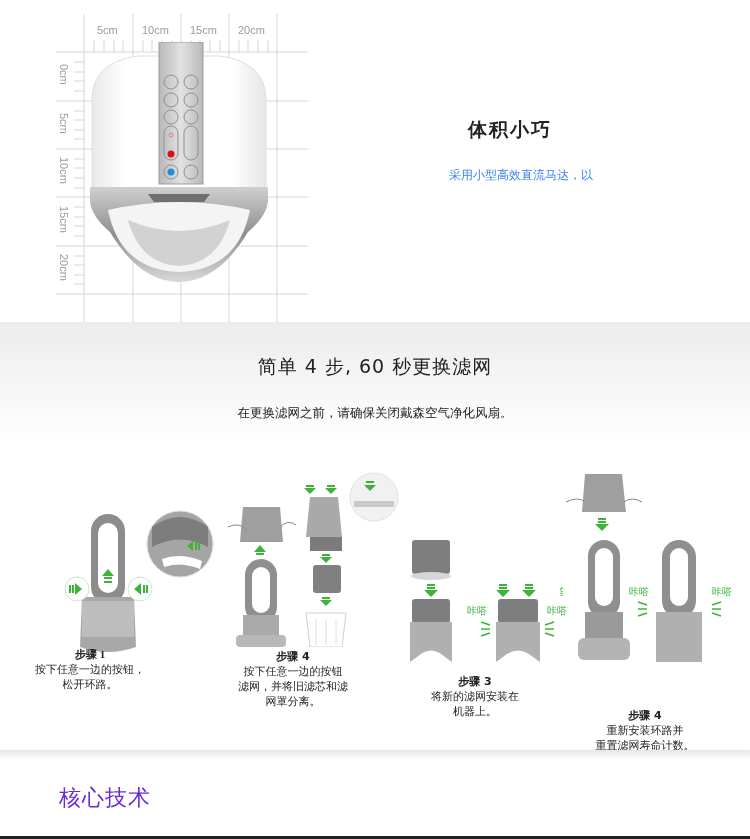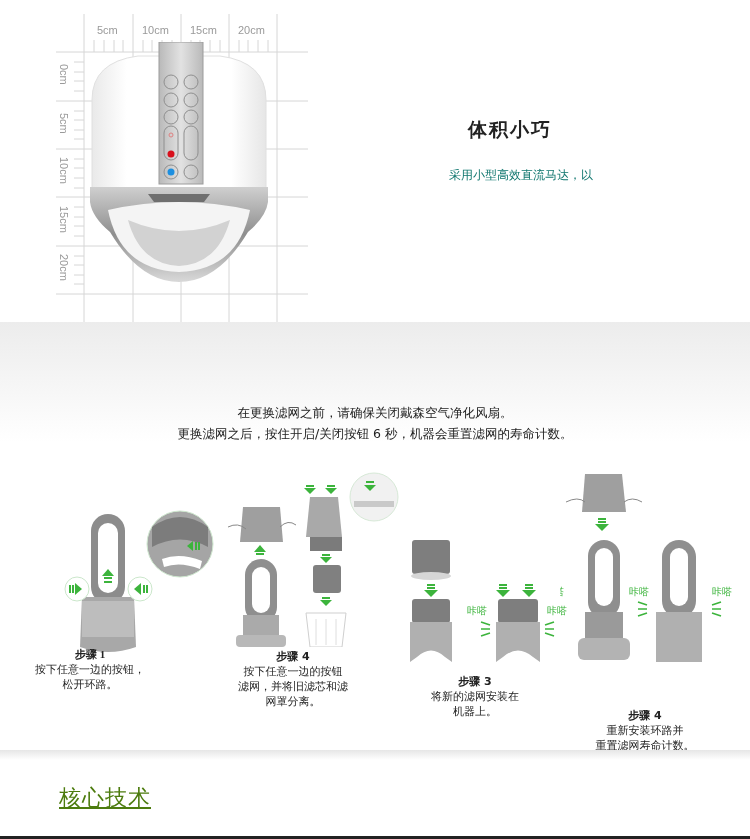--- a/index.html
+++ b/index.html
@@ -4,38 +4,38 @@
 <style>
   * { box-sizing: border-box; margin: 0; padding: 0; }
   html, body { width: 750px; height: 839px; background: #ffffff; overflow: hidden; }
   body { font-family: "DejaVu Sans", "Liberation Sans", sans-serif; color: #222; position: relative; }
 
   
   .sec1 { position: absolute; left: 0; top: 0; width: 750px; height: 322px; background: #fff; border-radius: 26px; }
   .grid { position: absolute; left: 0; top: 0; width: 750px; height: 322px; }
   .product { position: absolute; left: 88px; top: 42px; width: 182px; height: 250px; }
   .feature-title { position: absolute; left: 448px; top: 117px; font-size: 19px; color: #222; letter-spacing: 2px; font-weight: bold; margin-left: 20px; }
-  .feature-desc { position: absolute; left: 449px; top: 164px; font-size: 12px; line-height: 22px; color: #0f766e; }
+  .feature-desc { position: absolute; left: 449px; top: 164px; font-size: 12px; line-height: 22px; color: #3b82f6; }
 
   
   .sec2 { position: absolute; left: 0; top: 322px; width: 750px; height: 430px;
           background: linear-gradient(to bottom, #ececec 0px, #f7f7f7 70px, #ffffff 120px, #ffffff 100%); }
   .steps-title { position: absolute; left: 0; width: 750px; top: 32px; text-align: center; font-size: 19px; color: #222; letter-spacing: 1px; }
   .steps-note { position: absolute; left: 0; width: 750px; top: 80px; text-align: center; font-size: 12.5px; line-height: 21px; color: #222; }
 
   .step { position: absolute; }
   .step svg { position: absolute; left: 0; top: 0; }
   .step-caption { position: absolute; text-align: center; font-size: 11px; line-height: 15px; color: #222; }
   .step-label { font-weight: bold; display: block; font-size: 11px; }
 
   .divider-shadow { position: absolute; left: 0; top: 750px; width: 750px; height: 10px;
                     background: linear-gradient(to bottom, #e6e6e6, #ffffff); }
 
   
-  .core-title { position: absolute; left: 59px; top: 783px; font-size: 22px; color: #4d7c0f; letter-spacing: 1px; text-decoration: underline; }
+  .core-title { position: absolute; left: 59px; top: 783px; font-size: 22px; color: #6d28d9; letter-spacing: 1px; }
   .bottom-line { position: absolute; left: 0; top: 836px; width: 750px; height: 3px; background: #222; }
 </style>
 </head>
 <body>
 
 <div class="sec1">
   <svg class="grid" width="750" height="322" viewBox="0 0 750 322">
     <g stroke="#d6d6d6" stroke-width="1" fill="none">
 
       <line x1="84" y1="14" x2="84" y2="322"></line>
@@ -147,23 +147,23 @@
     <circle cx="83" cy="130" r="3.5" fill="#1c8fe0"></circle>
   </svg>
 
   <div class="feature-title">体积小巧</div>
   <div class="feature-desc">
     <div>采用小型高效直流马达，以</div>
   </div>
 </div>
 
 <div class="sec2">
+  <div class="steps-title">简单 4 步, 60 秒更换滤网</div>
   <div class="steps-note">
     <div>在更换滤网之前，请确保关闭戴森空气净化风扇。</div>
-    <div>更换滤网之后，按住开启/关闭按钮 6 秒，机器会重置滤网的寿命计数。</div>
   </div>
 
   <div class="step" style="left:30px; top:175px; width:190px; height:230px;">
     <svg width="190" height="160" viewBox="0 0 190 160">
 
       <rect x="61" y="17" width="34" height="90" rx="17" fill="#8c8c8c"></rect>
       <rect x="68" y="26" width="20" height="70" rx="10" fill="#ffffff"></rect>
 
       <path d="M52 100 L104 100 L106 150 Q78 160 50 150 Z" fill="#a8a8a8"></path>
       <rect x="52" y="104" width="52" height="36" fill="#bdbdbd"></rect>

